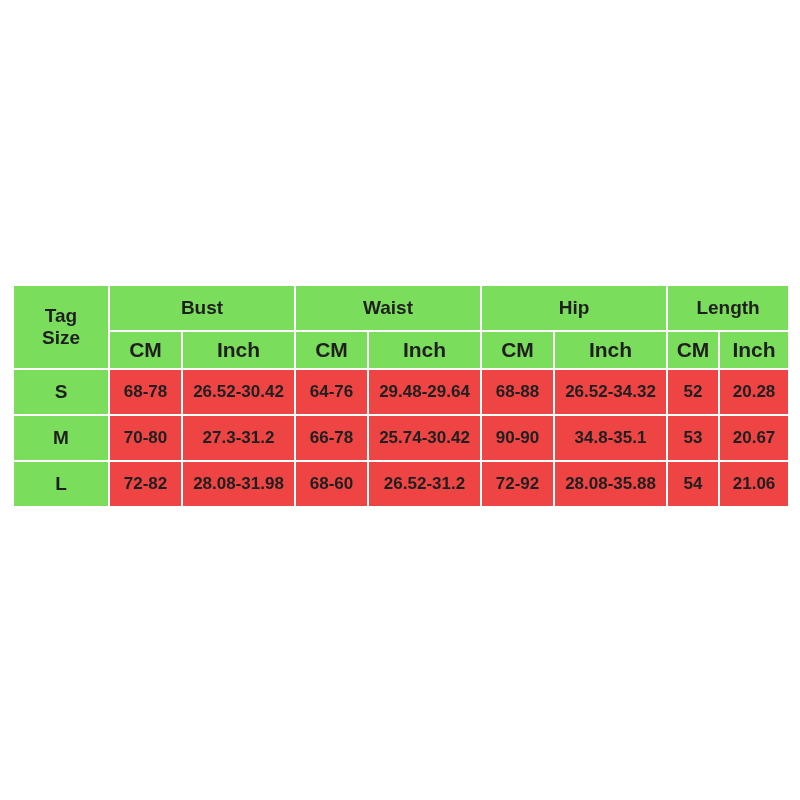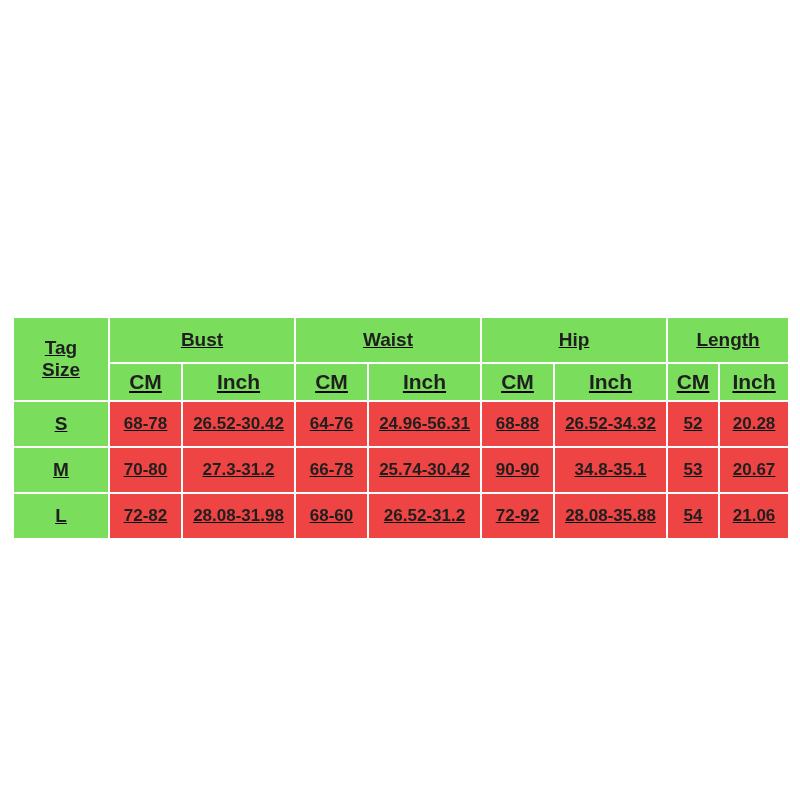--- a/index.html
+++ b/index.html
@@ -10,23 +10,22 @@
     width: 800px;
     height: 800px;
     background: #ffffff;
     font-family: "Liberation Sans", sans-serif;
     position: relative;
     overflow: hidden;
   }
   .table-wrap {
     position: absolute;
     left: 12px;
-    top: 316px;
+    top: 284px;
     width: 776px;
-    text-decoration: underline;
   }
   table.size-chart {
     border-collapse: collapse;
     width: 100%;
     table-layout: fixed;
   }
   table.size-chart td,
   table.size-chart th {
     border: 2px solid #ffffff;
     text-align: center;
@@ -89,21 +88,21 @@
         <td class="cell-green">Inch</td>
         <td class="cell-green">CM</td>
         <td class="cell-green">Inch</td>
       </tr>
 
       <tr class="row-data">
         <td class="cell-green sizecol">S</td>
         <td class="cell-light">68-78</td>
         <td class="cell-light">26.52-30.42</td>
         <td class="cell-light">64-76</td>
-        <td class="cell-light">24.96-56.31</td>
+        <td class="cell-light">29.48-29.64</td>
         <td class="cell-light">68-88</td>
         <td class="cell-light">26.52-34.32</td>
         <td class="cell-light">52</td>
         <td class="cell-light">20.28</td>
       </tr>
 
       <tr class="row-data">
         <td class="cell-green sizecol">M</td>
         <td class="cell-light">70-80</td>
         <td class="cell-light">27.3-31.2</td>

